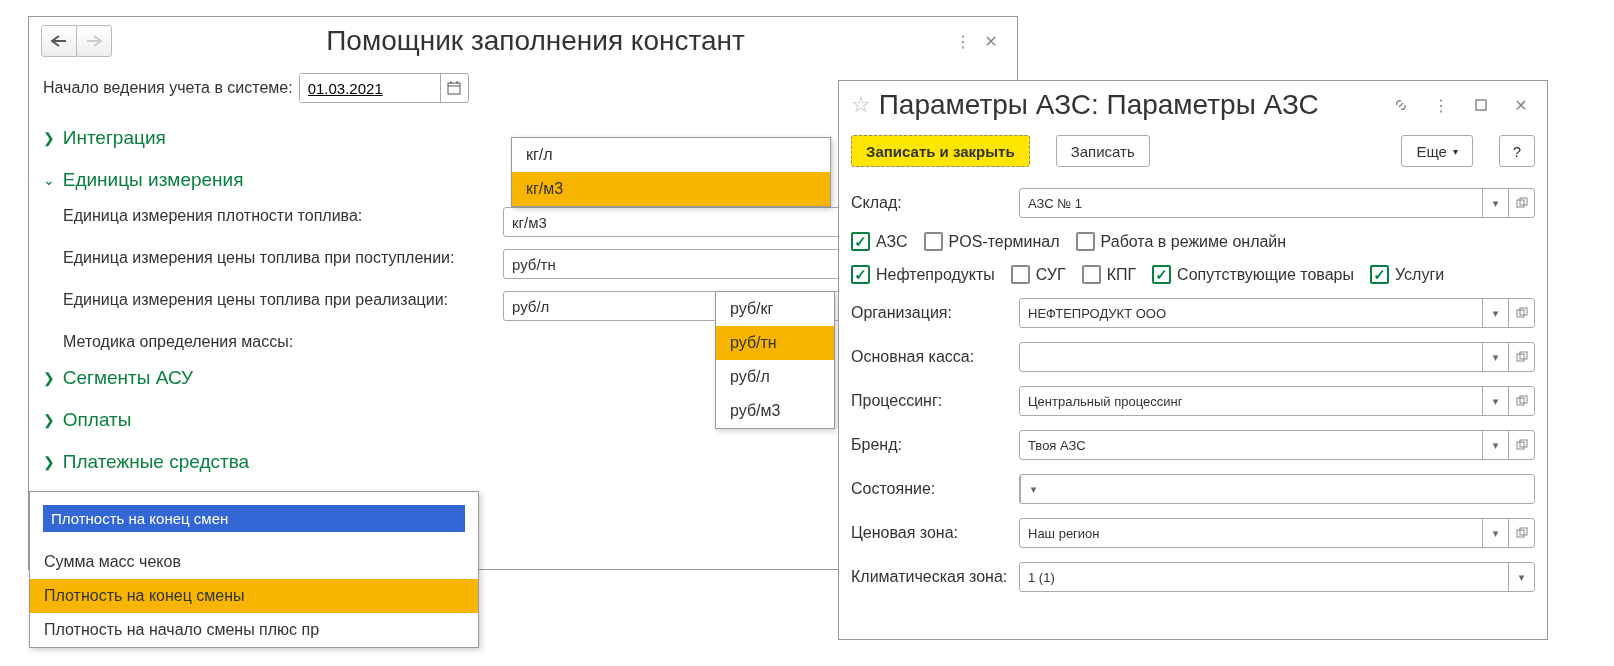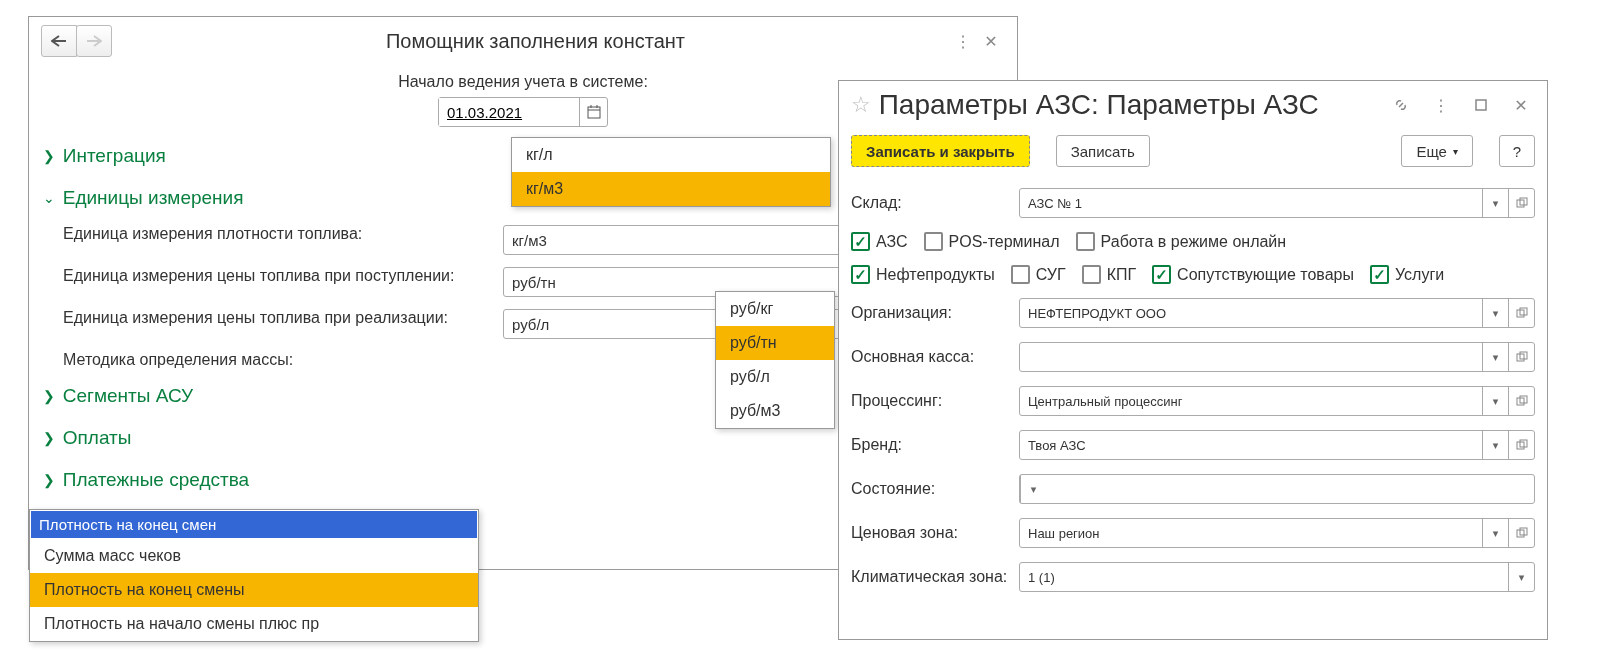--- a/index.html
+++ b/index.html
@@ -5,37 +5,37 @@
 * { box-sizing: border-box; margin: 0; padding: 0; }
 body { font-family: Arial, sans-serif; font-size: 15px; color: #333; background: #fff; position: relative; width: 1614px; height: 666px; }
 .window { position: absolute; background: #fff; border: 1px solid #999; }
 .w1 { left: 28px; top: 16px; width: 990px; height: 554px; }
 .w2 { left: 838px; top: 80px; width: 710px; height: 560px; }
 .w1-header { display: flex; align-items: center; padding: 8px 12px; }
 .nav-btn { width: 36px; height: 32px; border: 1px solid #bbb; background: linear-gradient(#fff,#eee); display: flex; align-items: center; justify-content: center; cursor: pointer; border-radius: 3px; }
 .nav-btn + .nav-btn { margin-left: -1px; }
 .nav-btn:first-child { border-top-right-radius: 0; border-bottom-right-radius: 0; }
 .nav-btn:last-child { border-top-left-radius: 0; border-bottom-left-radius: 0; }
-.w1-title { flex: 1; text-align: center; font-size: 20px; font-weight: 400; margin-left: 10px; }
+.w1-title { flex: 1; text-align: center; font-size: 28px; font-weight: 400; margin-left: 10px; }
 .icon-btn { width: 28px; height: 28px; display: flex; align-items: center; justify-content: center; cursor: pointer; color: #888; font-size: 16px; }
 .w1-body { padding: 8px 14px; }
-.date-row { display: flex; align-items: center; gap: 6px; margin-bottom: 8px; font-size: 16px; flex-direction: column; }
+.date-row { display: flex; align-items: center; gap: 6px; margin-bottom: 14px; font-size: 16px; }
 .date-input { display: flex; align-items: center; border: 1px solid #aaa; height: 30px; border-radius: 3px; }
 .date-input input { border: none; outline: none; width: 140px; padding: 0 8px; height: 100%; font-size: 15px; text-decoration: underline; }
 .date-cal { width: 28px; height: 100%; border-left: 1px solid #aaa; display: flex; align-items: center; justify-content: center; cursor: pointer; }
 .section { display: flex; align-items: center; gap: 8px; color: #0a8040; font-size: 19px; padding: 10px 0; cursor: pointer; }
 .chev { font-size: 14px; }
 .form-row { display: flex; align-items: flex-start; padding: 6px 20px; font-size: 16px; }
 .form-label { width: 440px; }
 .text-input { flex: 1; border: 1px solid #aaa; height: 30px; padding: 0 8px; border-radius: 3px; font-size: 15px; display: flex; align-items: center; }
 .dropdown-overlay { position: absolute; background: #fff; border: 1px solid #999; box-shadow: 2px 2px 6px rgba(0,0,0,0.2); }
 .dd-item { padding: 8px 14px; font-size: 16px; cursor: pointer; }
 .dd-item.sel { background: #f7b500; }
 .dd-mass { left: 482px; top: 368px; width: 450px; background: #fff; border: 1px solid #999; box-shadow: 2px 2px 6px rgba(0,0,0,0.2); }
-.mass-selected { background: #3367d6; color: #fff; padding: 5px 8px; margin: 1px; }
+.mass-selected { background: #3367d6; color: #fff; padding: 5px 8px; margin: 13px; }
 .dd-density { left: 482px; top: 120px; width: 320px; }
 .dd-price { left: 686px; top: 274px; width: 120px; }
 .w2-header { display: flex; align-items: center; padding: 8px 12px; gap: 8px; }
 .star { font-size: 22px; color: #bbb; cursor: pointer; }
 .w2-title { flex: 1; font-size: 28px; font-weight: 400; }
 .w2-icons { display: flex; gap: 12px; }
 .w2-toolbar { display: flex; align-items: center; gap: 26px; padding: 6px 12px 14px 12px; }
 .btn { border: 1px solid #aaa; background: #fff; padding: 6px 14px; border-radius: 3px; cursor: pointer; font-size: 15px; height: 32px; display: flex; align-items: center; }
 .btn.primary { background: #ffe600; border: 1px dashed #888; font-weight: bold; }
 .btn.more { display: flex; align-items: center; gap: 6px; }

